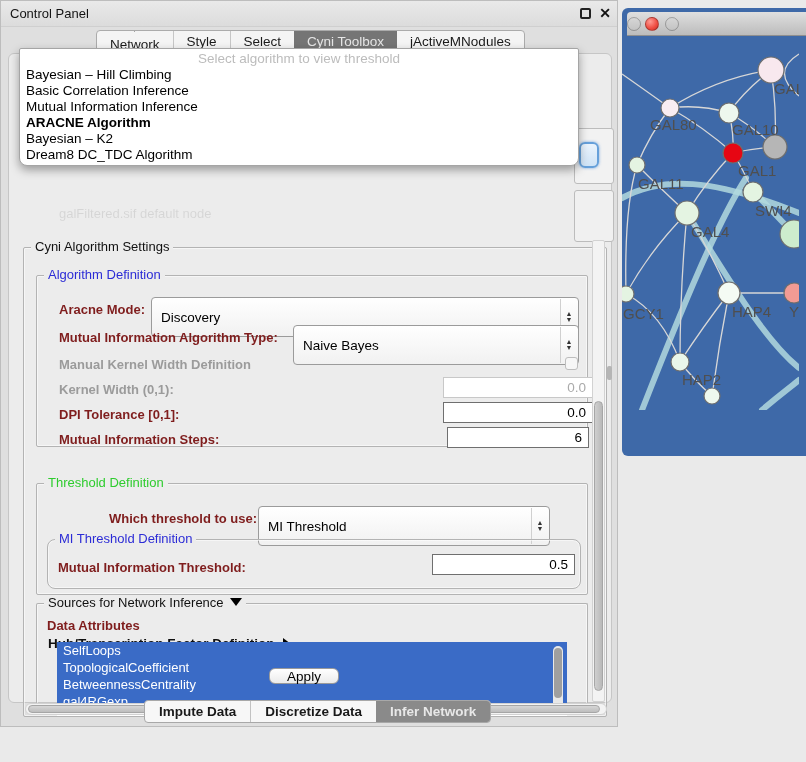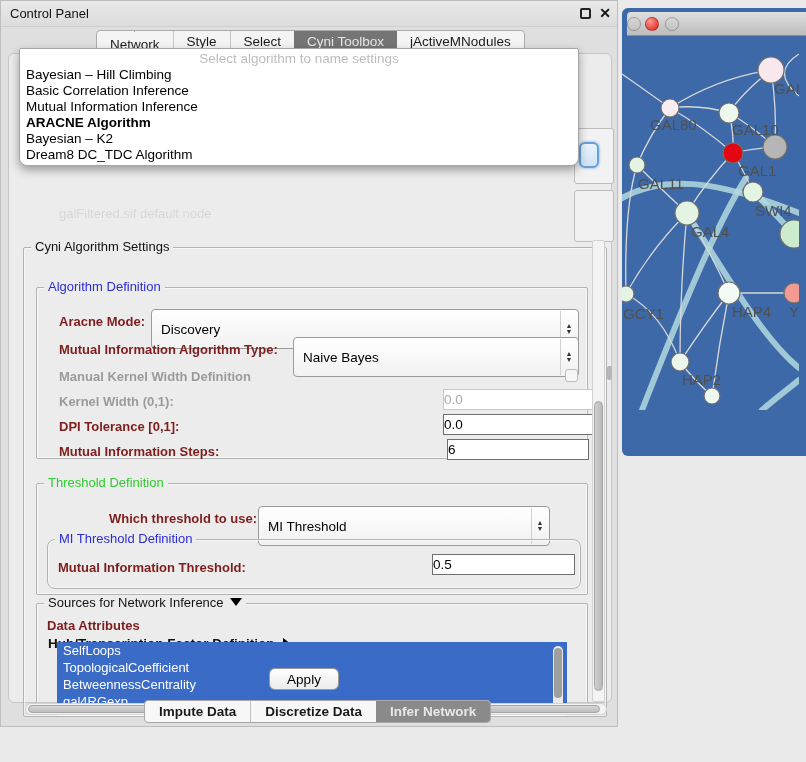--- a/index.html
+++ b/index.html
@@ -53,36 +53,36 @@
 
   
   .group { position:absolute; border:1px solid #b3b3b3; border-radius:2px;
         box-shadow:inset 0 0 0 1px rgba(255,255,255,.55); }
   .group-label { position:absolute; top:-9px; left:7px; background:#ececec; padding:0 4px;
         font-size:13px; color:#111; white-space:nowrap; }
   .group-label.blue { color:#2c2cd6; }
   .group-label.green { color:#2ecc2e; }
 
   .g-settings { left:14px; top:193px; width:584px; height:470px; }
-  .g-algo     { left:12px; top:27px;  width:552px; height:172px;margin-top:12px; }
+  .g-algo     { left:12px; top:27px;  width:552px; height:172px; }
   .g-thresh   { left:12px; top:235px; width:552px; height:112px; }
   .g-mithr    { left:10px; top:55px;  width:534px; height:50px;border-radius:8px; }
   .g-sources  { left:12px; top:355px; width:552px; height:112px; border-bottom:none; }
 
   .lbl { position:absolute; font-size:13px; font-weight:bold; color:#7f1d1d; white-space:nowrap; }
   .lbl.dis { color:#9b9b9b; }
 
   .combo { position:absolute; height:40px; background:linear-gradient(#ffffff,#f1f1f1);
         border:1px solid #9b9b9b; border-radius:4px; font-size:13.5px; color:#000;
         display:flex; align-items:center; padding-left:9px; }
   .combo .arrows { position:absolute; right:4px; top:1px; bottom:1px; width:14px;
         display:flex; flex-direction:column; align-items:center; justify-content:center;
         font-size:7px; color:#333; line-height:6px; border-left:1px solid #d0d0d0; padding-left:3px;}
   .field { position:absolute; height:21px; background:#fff; border:1px solid #6f6f6f;
-        font-size:13.5px; color:#000; padding:2px 6px 0 0; }
+        font-size:13.5px; color:#000; text-align:right; padding:2px 6px 0 0; }
   .field.dis { border:1px solid #c8c8c8; color:#aaa; }
   .checkbox { position:absolute; width:13px; height:13px; border:1px solid #bdbdbd;
         border-radius:3px; background:#f6f6f6; }
 
   .expander { position:absolute; left:24px; top:388px; font-size:13.5px; font-weight:bold; color:#101010; }
   .tri-right { display:inline-block; margin-left:8px; width:0; height:0;
         border-left:8px solid #000; border-top:6px solid transparent; border-bottom:6px solid transparent; vertical-align:-2px;}
   .tri-down { display:inline-block; margin-left:6px; width:0; height:0;
         border-top:8px solid #000; border-left:6px solid transparent; border-right:6px solid transparent; vertical-align:1px;}
 
@@ -96,21 +96,21 @@
   
   .vscroll { position:absolute; left:583px; top:186px; width:13px; height:462px;
         background:#f3f3f3; border:1px solid #d2d2d2; border-radius:2px; }
   .vthumb { position:absolute; left:1px; top:160px; width:9px; height:290px;
         background:linear-gradient(90deg,#cfcfcf,#b9b9b9); border:1px solid #a6a6a6; border-radius:5px; }
   .hscroll { position:absolute; left:16px; top:649px; width:582px; height:12px;
         background:#f3f3f3; border:1px solid #d2d2d2; border-radius:6px; }
   .hthumb { position:absolute; left:2px; top:1px; width:572px; height:8px;
         background:linear-gradient(#d6d6d6,#bdbdbd); border:1px solid #a6a6a6; border-radius:5px; }
 
-  .apply-btn { position:absolute; left:268px; top:667px; width:70px; height:22px;
+  .apply-btn { position:absolute; left:268px; top:667px; width:70px; height:16px;
         background:linear-gradient(#ffffff,#ebebeb); border:1px solid #9a9a9a; border-radius:6px;
         font-size:13.5px; color:#000; font-family:"Liberation Sans",sans-serif; }
 
   .bottom-tabs { position:absolute; left:143px; top:699px; height:23px; display:flex;
         background:#f7f7f7; border:1px solid #a8a8a8; border-radius:4px; overflow:hidden; }
   .btab { display:flex; align-items:center; padding:0 14px; font-size:13.5px; font-weight:bold;
         color:#1a1a1a; border-left:1px solid #c2c2c2; }
   .btab:first-child { border-left:none; }
   .btab.selected { background:#8a8a8a; color:#e8e8e8; border-left:none; }
 
@@ -293,21 +293,21 @@
 
       <div class="vscroll">
           <div class="vthumb"></div>
         </div>
       <div class="hscroll">
           <div class="hthumb"></div>
         </div>
     </div>
 
     <div class="dd">
-      <div class="dd-placeholder">Select algorithm to name settings</div>
+      <div class="dd-placeholder">Select algorithm to view threshold</div>
       <div id="dd-list">
           <div class="dd-item">Bayesian – Hill Climbing</div>
           <div class="dd-item">Basic Correlation Inference</div>
           <div class="dd-item">Mutual Information Inference</div>
           <div class="dd-item hl">ARACNE Algorithm</div>
           <div class="dd-item">Bayesian – K2</div>
           <div class="dd-item">Dream8 DC_TDC Algorithm</div>
         </div>
     </div>
 

